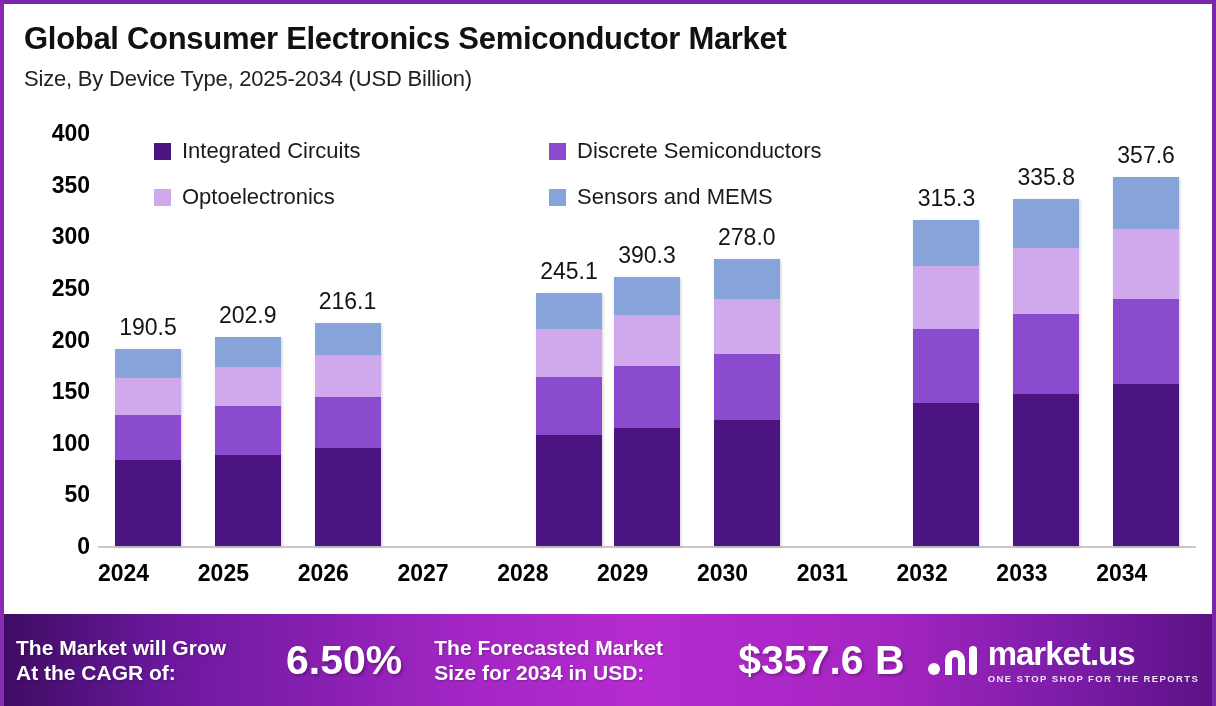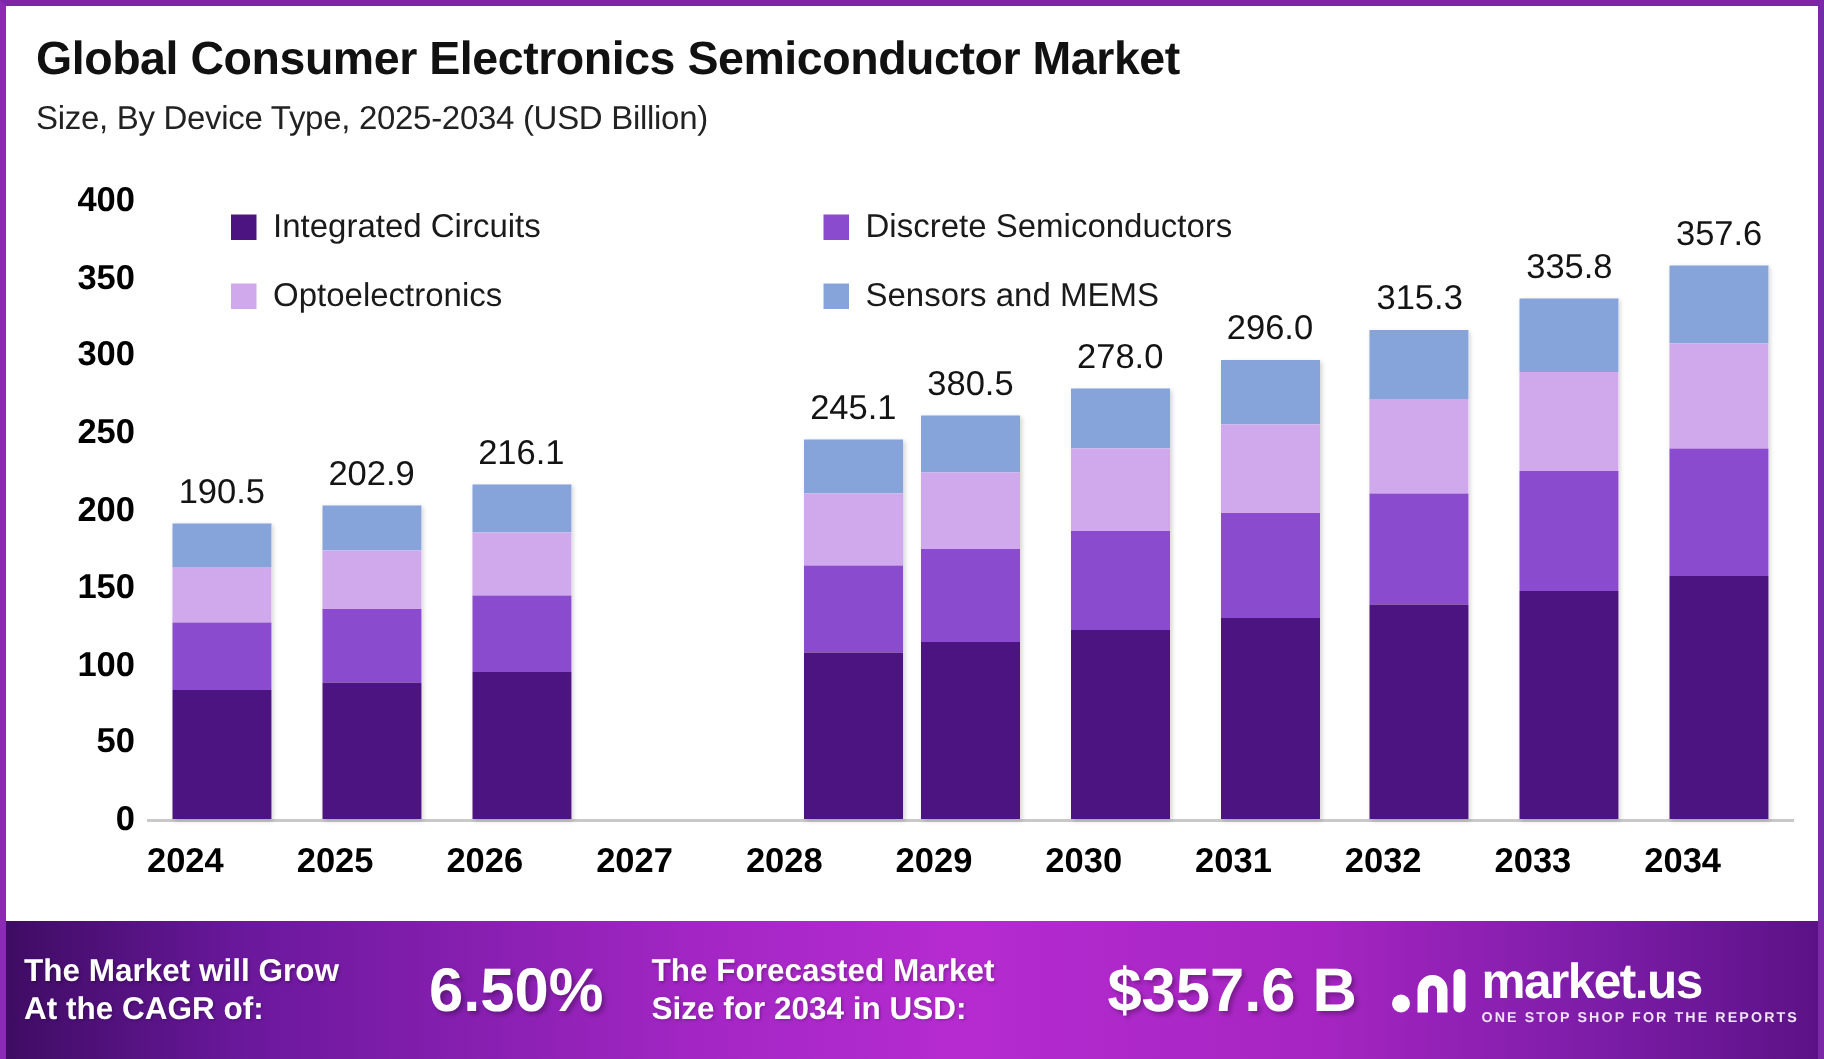--- a/index.html
+++ b/index.html
@@ -286,39 +286,30 @@
           </div>
           <div class="bar-value" style="bottom: 261.066px;">245.1</div>
         </div>
         <div class="bar-group" style="left: 499.091px; width: 99.8182px;">
           <div class="bar-stack">
             <div class="seg" style="background: rgb(135, 164, 218); height: 38.0992px;"></div>
             <div class="seg" style="background: rgb(208, 169, 236); height: 51.5217px;"></div>
             <div class="seg" style="background: rgb(138, 75, 206); height: 61.8468px;"></div>
             <div class="seg" style="background: rgb(76, 20, 128); height: 118.015px;"></div>
           </div>
-          <div class="bar-value" style="bottom: 277.483px;">380.5</div>
+          <div class="bar-value" style="bottom: 277.483px;">390.3</div>
         </div>
         <div class="bar-group" style="left: 598.909px; width: 99.8182px;">
           <div class="bar-stack">
             <div class="seg" style="background: rgb(135, 164, 218); height: 40.474px;"></div>
             <div class="seg" style="background: rgb(208, 169, 236); height: 54.929px;"></div>
             <div class="seg" style="background: rgb(138, 75, 206); height: 65.8735px;"></div>
             <div class="seg" style="background: rgb(76, 20, 128); height: 125.758px;"></div>
           </div>
           <div class="bar-value" style="bottom: 295.035px;">278.0</div>
-        </div>
-        <div class="bar-group" style="left: 698.727px; width: 99.8182px;">
-          <div class="bar-stack">
-            <div class="seg" style="background: rgb(135, 164, 218); height: 43.0553px;"></div>
-            <div class="seg" style="background: rgb(208, 169, 236); height: 58.4395px;"></div>
-            <div class="seg" style="background: rgb(138, 75, 206); height: 70.1068px;"></div>
-            <div class="seg" style="background: rgb(76, 20, 128); height: 134.018px;"></div>
-          </div>
-          <div class="bar-value" style="bottom: 313.62px;">296.0</div>
         </div>
         <div class="bar-group" style="left: 798.545px; width: 99.8182px;">
           <div class="bar-stack">
             <div class="seg" style="background: rgb(135, 164, 218); height: 45.843px;"></div>
             <div class="seg" style="background: rgb(208, 169, 236); height: 62.2597px;"></div>
             <div class="seg" style="background: rgb(138, 75, 206); height: 74.753px;"></div>
             <div class="seg" style="background: rgb(76, 20, 128); height: 142.691px;"></div>
           </div>
           <div class="bar-value" style="bottom: 333.547px;">315.3</div>
         </div>

